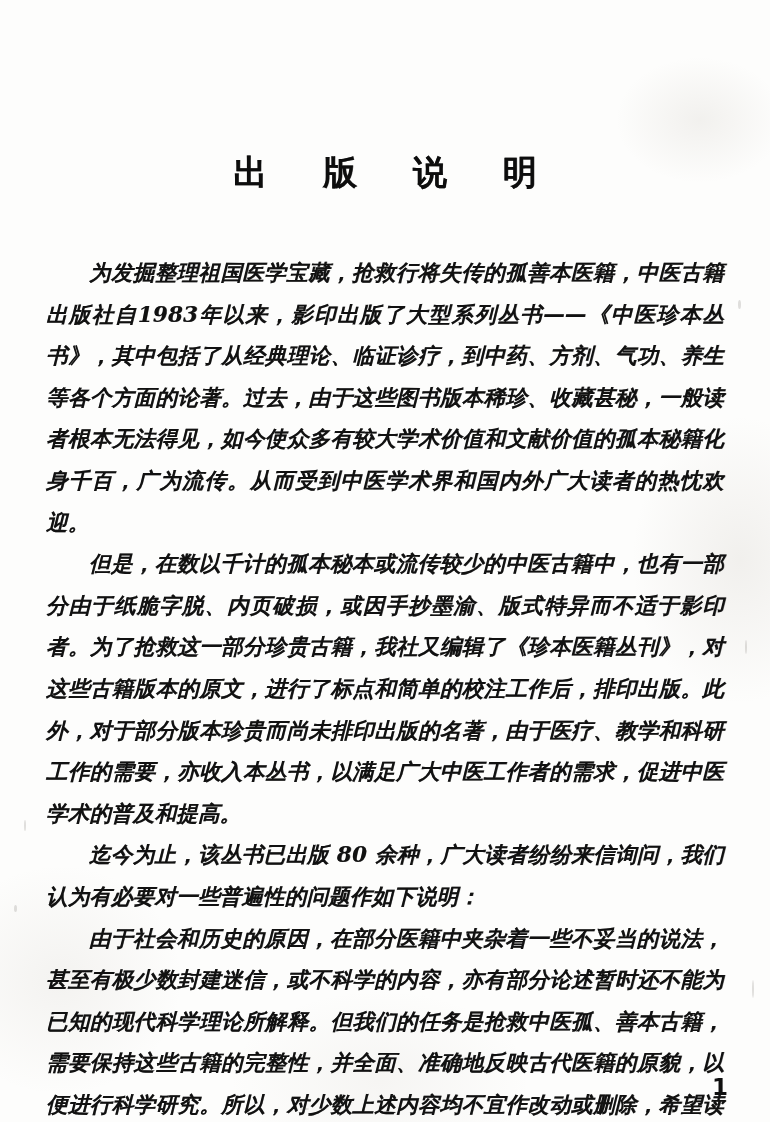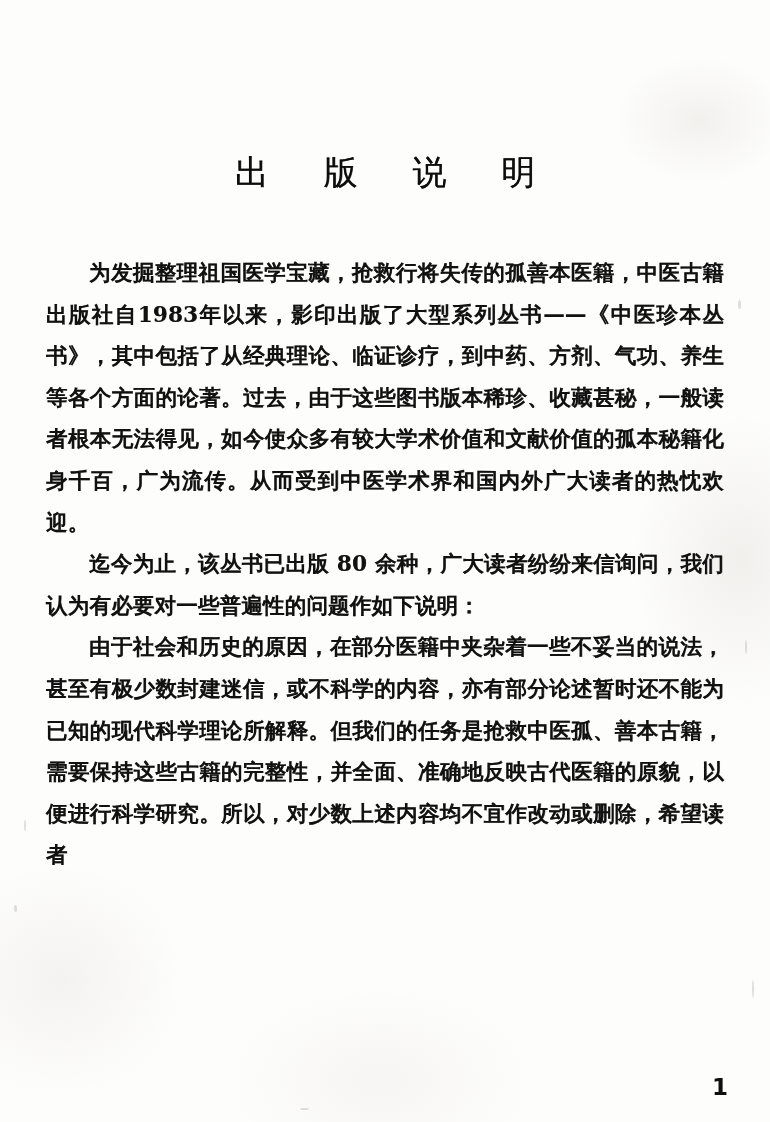--- a/index.html
+++ b/index.html
@@ -33,21 +33,21 @@
     inset: 0;
   }
 
   .title {
     position: absolute;
     top: 150px;
     left: 0;
     width: 770px;
     text-align: center;
     font-size: 34px;
-    font-weight: normal;
+    font-weight: bold;
     letter-spacing: 22px;
     text-indent: 22px;
     font-family: "DejaVu Sans", "Liberation Sans", sans-serif;
     color: #0d0d0d;
     text-shadow: 0.4px 0 0 rgba(0,0,0,0.55), 0 0.4px 0 rgba(0,0,0,0.35);
   }
 
   .body-text {
     position: absolute;
     top: 252px;
@@ -59,20 +59,21 @@
     color: #111111;
     text-align: justify;
     text-justify: inter-ideograph;
     letter-spacing: 0.2px;
     text-shadow: 0.35px 0 0 rgba(0,0,0,0.5);
   }
 
   .body-text p {
     margin: 0;
     text-indent: 2em;
+    font-style: italic;
   }
 
   .page-number {
     position: absolute;
     right: 42px;
     bottom: 22px;
     font-size: 23px;
     font-weight: bold;
     font-family: "DejaVu Sans", "Liberation Sans", sans-serif;
     color: #0f0f0f;
@@ -95,20 +96,21 @@
 <body>
 
 <div class="paper"></div>
 
 <div class="page">
 
   <div class="title">出 版 说 明</div>
 
   <div class="body-text">
     <p>为发掘整理祖国医学宝藏，抢救行将失传的孤善本医籍，中医古籍出版社自1983年以来，影印出版了大型系列丛书——《中医珍本丛书》，其中包括了从经典理论、临证诊疗，到中药、方剂、气功、养生等各个方面的论著。过去，由于这些图书版本稀珍、收藏甚秘，一般读者根本无法得见，如今使众多有较大学术价值和文献价值的孤本秘籍化身千百，广为流传。从而受到中医学术界和国内外广大读者的热忱欢迎。</p>
+    <p>但是，在数以千计的孤本秘本或流传较少的中医古籍中，也有一部分由于纸脆字脱、内页破损，或因手抄墨渝、版式特异而不适于影印者。为了抢救这一部分珍贵古籍，我社又编辑了《珍本医籍丛刊》，对这些古籍版本的原文，进行了标点和简单的校注工作后，排印出版。此外，对于部分版本珍贵而尚未排印出版的名著，由于医疗、教学和科研工作的需要，亦收入本丛书，以满足广大中医工作者的需求，促进中医学术的普及和提高。</p>
     <p>迄今为止，该丛书已出版 80 余种，广大读者纷纷来信询问，我们认为有必要对一些普遍性的问题作如下说明：</p>
     <p>由于社会和历史的原因，在部分医籍中夹杂着一些不妥当的说法，甚至有极少数封建迷信，或不科学的内容，亦有部分论述暂时还不能为已知的现代科学理论所解释。但我们的任务是抢救中医孤、善本古籍，需要保持这些古籍的完整性，并全面、准确地反映古代医籍的原貌，以便进行科学研究。所以，对少数上述内容均不宜作改动或删除，希望读者</p>
   </div>
 
   <div class="page-number">1</div>
 
   <div class="speckle s1"></div>
   <div class="speckle s2"></div>
   <div class="speckle s3"></div>
   <div class="speckle s4"></div>

